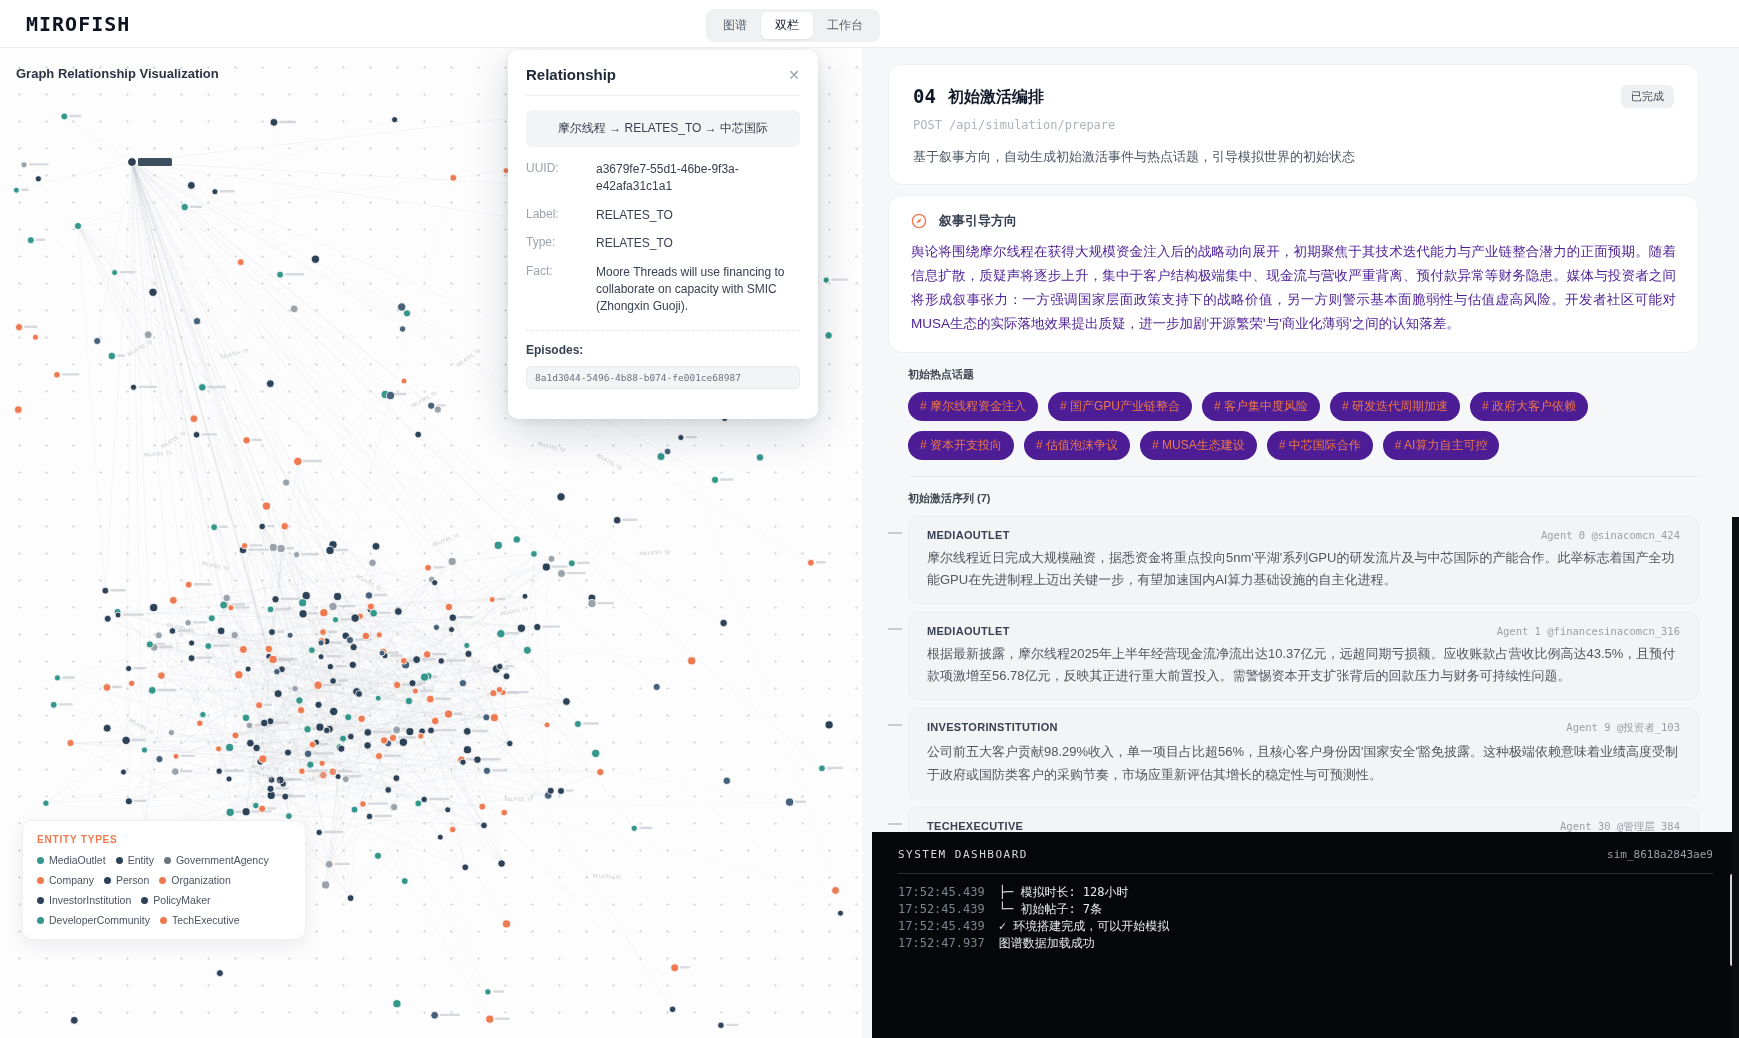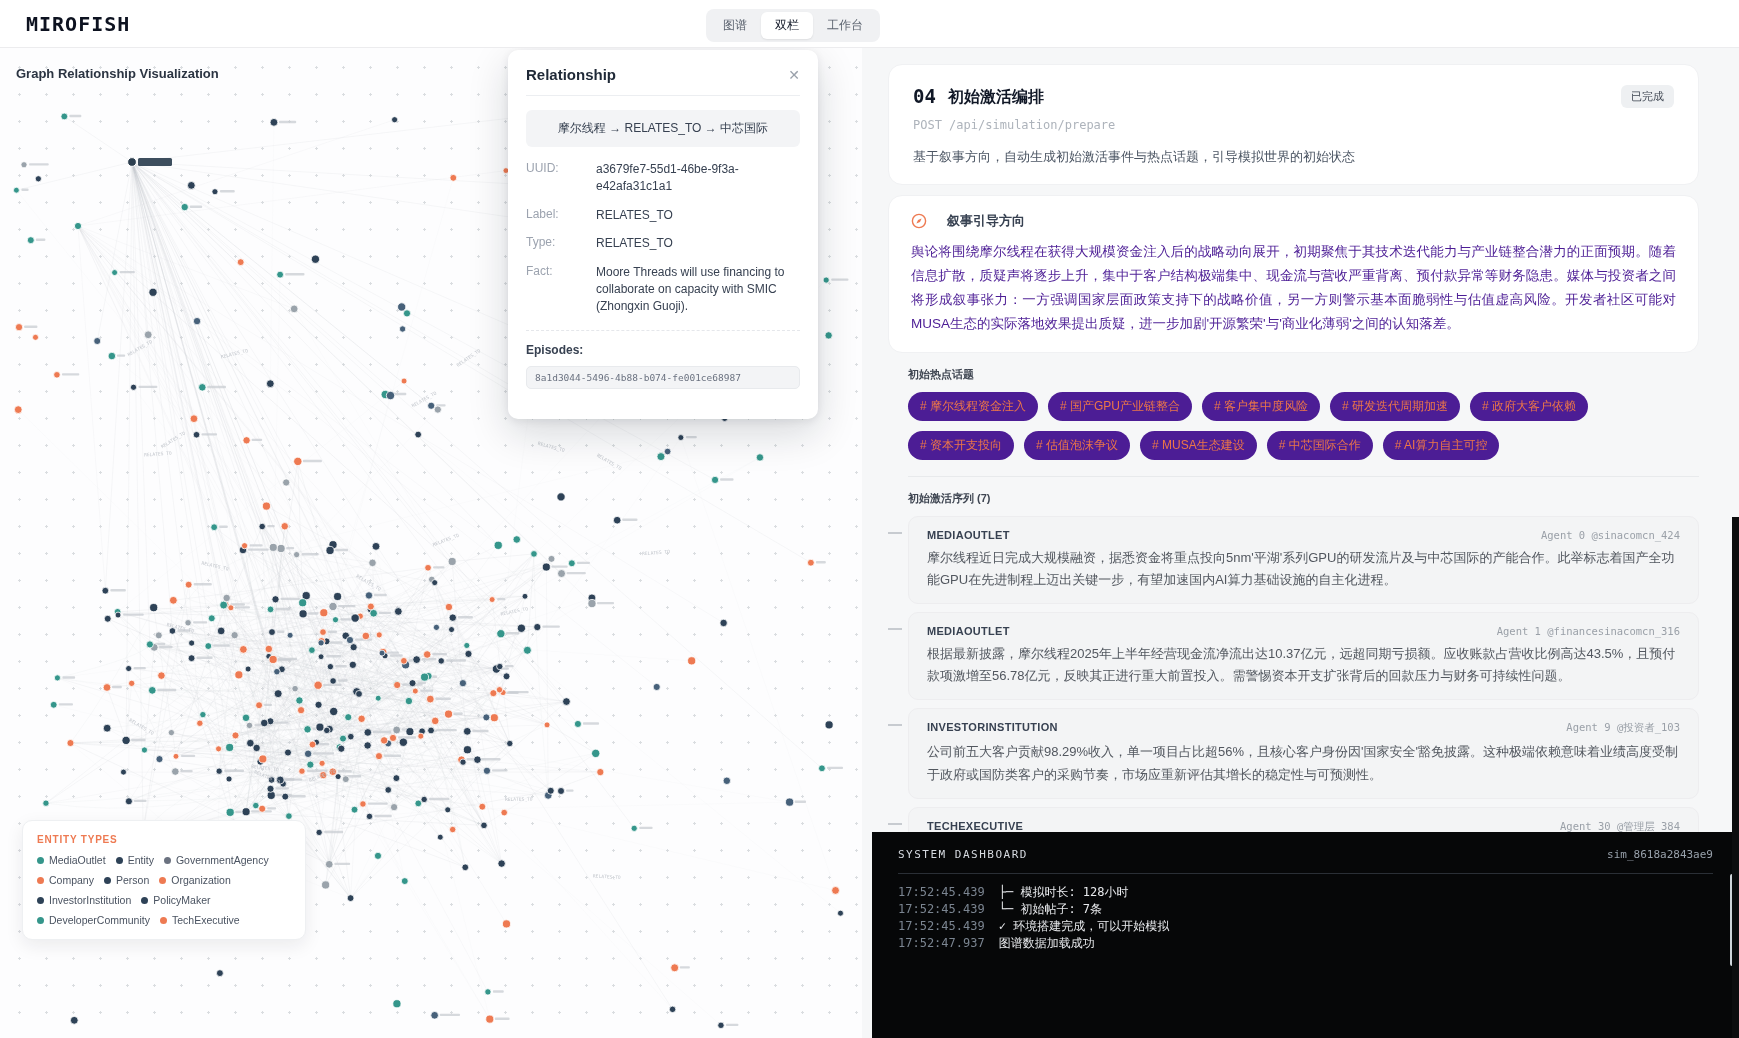--- a/index.html
+++ b/index.html
@@ -61,21 +61,21 @@
   .rp-inner { padding:16px 40px 0 26px; }
   .card { background:#fff; border:1px solid #f0f1f3; border-radius:14px; }
   .card-a { padding:20px 24px 18px; }
   .ca-head { display:flex; align-items:flex-start; }
   .step-no { font-family:"DejaVu Sans Mono",monospace; font-size:19px; font-weight:bold; color:#111827; margin-right:12px; }
   .ca-title { font-size:16px; font-weight:bold; color:#111827; margin-top:2px; }
   .badge { margin-left:auto; background:#eef0f2; color:#3f4652; font-size:11px; padding:4px 10px; border-radius:6px; }
   .endpoint { font-family:"DejaVu Sans Mono",monospace; font-size:12px; color:#adb3bb; margin-top:10px; }
   .desc { font-size:13px; color:#4b5563; margin-top:16px; }
   .card-b { margin-top:10px; padding:16px 22px 16px; }
-  .nar-head { display:flex; align-items:center; gap:20px; margin-bottom:10px; }
+  .nar-head { display:flex; align-items:center; gap:12px; margin-bottom:10px; }
   .nar-title { font-size:13px; font-weight:bold; color:#374151; }
   .nar-text { font-size:13.5px; color:#4c1d95; line-height:1.78; text-align:justify; }
   .sect-label { font-size:11px; font-weight:bold; color:#3f4652; margin:14px 0 10px; padding-left:20px; }
   .tags { display:flex; flex-wrap:wrap; gap:10px 10px; padding-left:20px; padding-right:6px; }
   .tag { background:#4c1d95; color:#ec7648; font-size:12px; padding:6px 12px; border-radius:999px; white-space:nowrap; }
   .rp-divider { border-top:1px solid #e8eaec; margin:16px 0 12px 20px; }
   .seq-list { margin-top:10px; }
   .seq-row { display:flex; margin-bottom:8px; }
   .seq-dash { width:14px; height:2px; background:#c7cbd0; margin:16px 6px 0 0; flex:0 0 auto; }
   .seq-card { flex:1; background:#f3f4f5; border:1px solid #ededef; border-radius:10px; padding:12px 18px 12px; }

